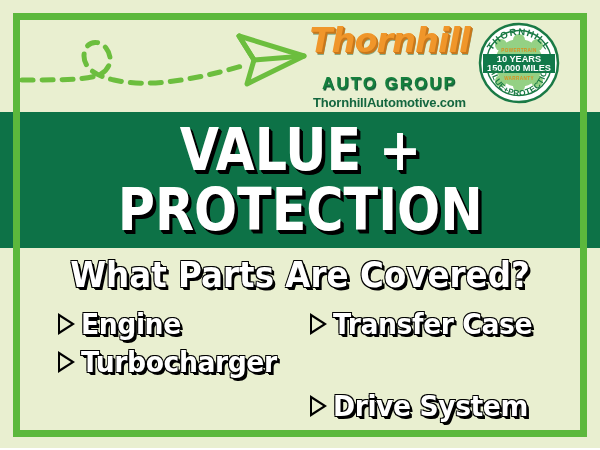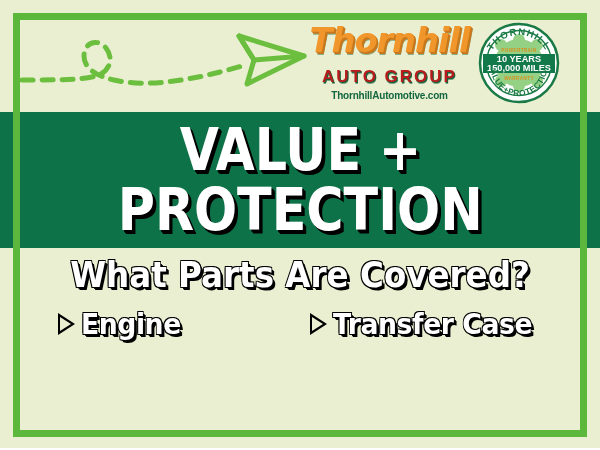--- a/index.html
+++ b/index.html
@@ -70,29 +70,29 @@
     text-shadow:
       1px 1px 0 #c8781c,
       2px 2px 0 #c8781c,
       2px 3px 0 rgba(20,90,50,.45);
     transform: scaleX(1.02);
   }
   .logo-sub {
     font-family: "Liberation Sans", sans-serif;
     font-size: 17px;
     font-weight: bold;
-    color: #b91c1c;
+    color: #15803d;
     letter-spacing: 2.0px;
     line-height: 19px;
-    margin-top: 9px;
+    margin-top: 16px;
     text-shadow: 1px 1px 0 #16603c, 1px 2px 0 rgba(22,96,60,.55);
   }
   .logo-url {
     font-family: "Liberation Sans", sans-serif;
-    font-size: 10px;
+    font-size: 13px;
     font-weight: bold;
     color: #14663f;
     letter-spacing: -0.2px;
     line-height: 16px;
     margin-top: 2px;
   }
 
   
   .seal {
     position: absolute;
@@ -297,23 +297,31 @@
 
   <div class="lower"></div>
   <div class="subhead">What Parts Are Covered?</div>
 
   <div class="cols">
     <div class="col col-left">
       <div class="part">
         <span class="bullet"></span>
         <span class="part-label">Engine</span>
       </div>
+      <div class="part">
+        <span class="bullet"></span>
+        <span class="part-label">Turbocharger</span>
+      </div>
     </div>
     <div class="col col-right">
       <div class="part">
         <span class="bullet"></span>
         <span class="part-label">Transfer Case</span>
       </div>
+      <div class="part">
+        <span class="bullet"></span>
+        <span class="part-label">Drive System</span>
+      </div>
     </div>
   </div>
 
   <div class="frame"></div>
 </div>
 
 </body></html>

